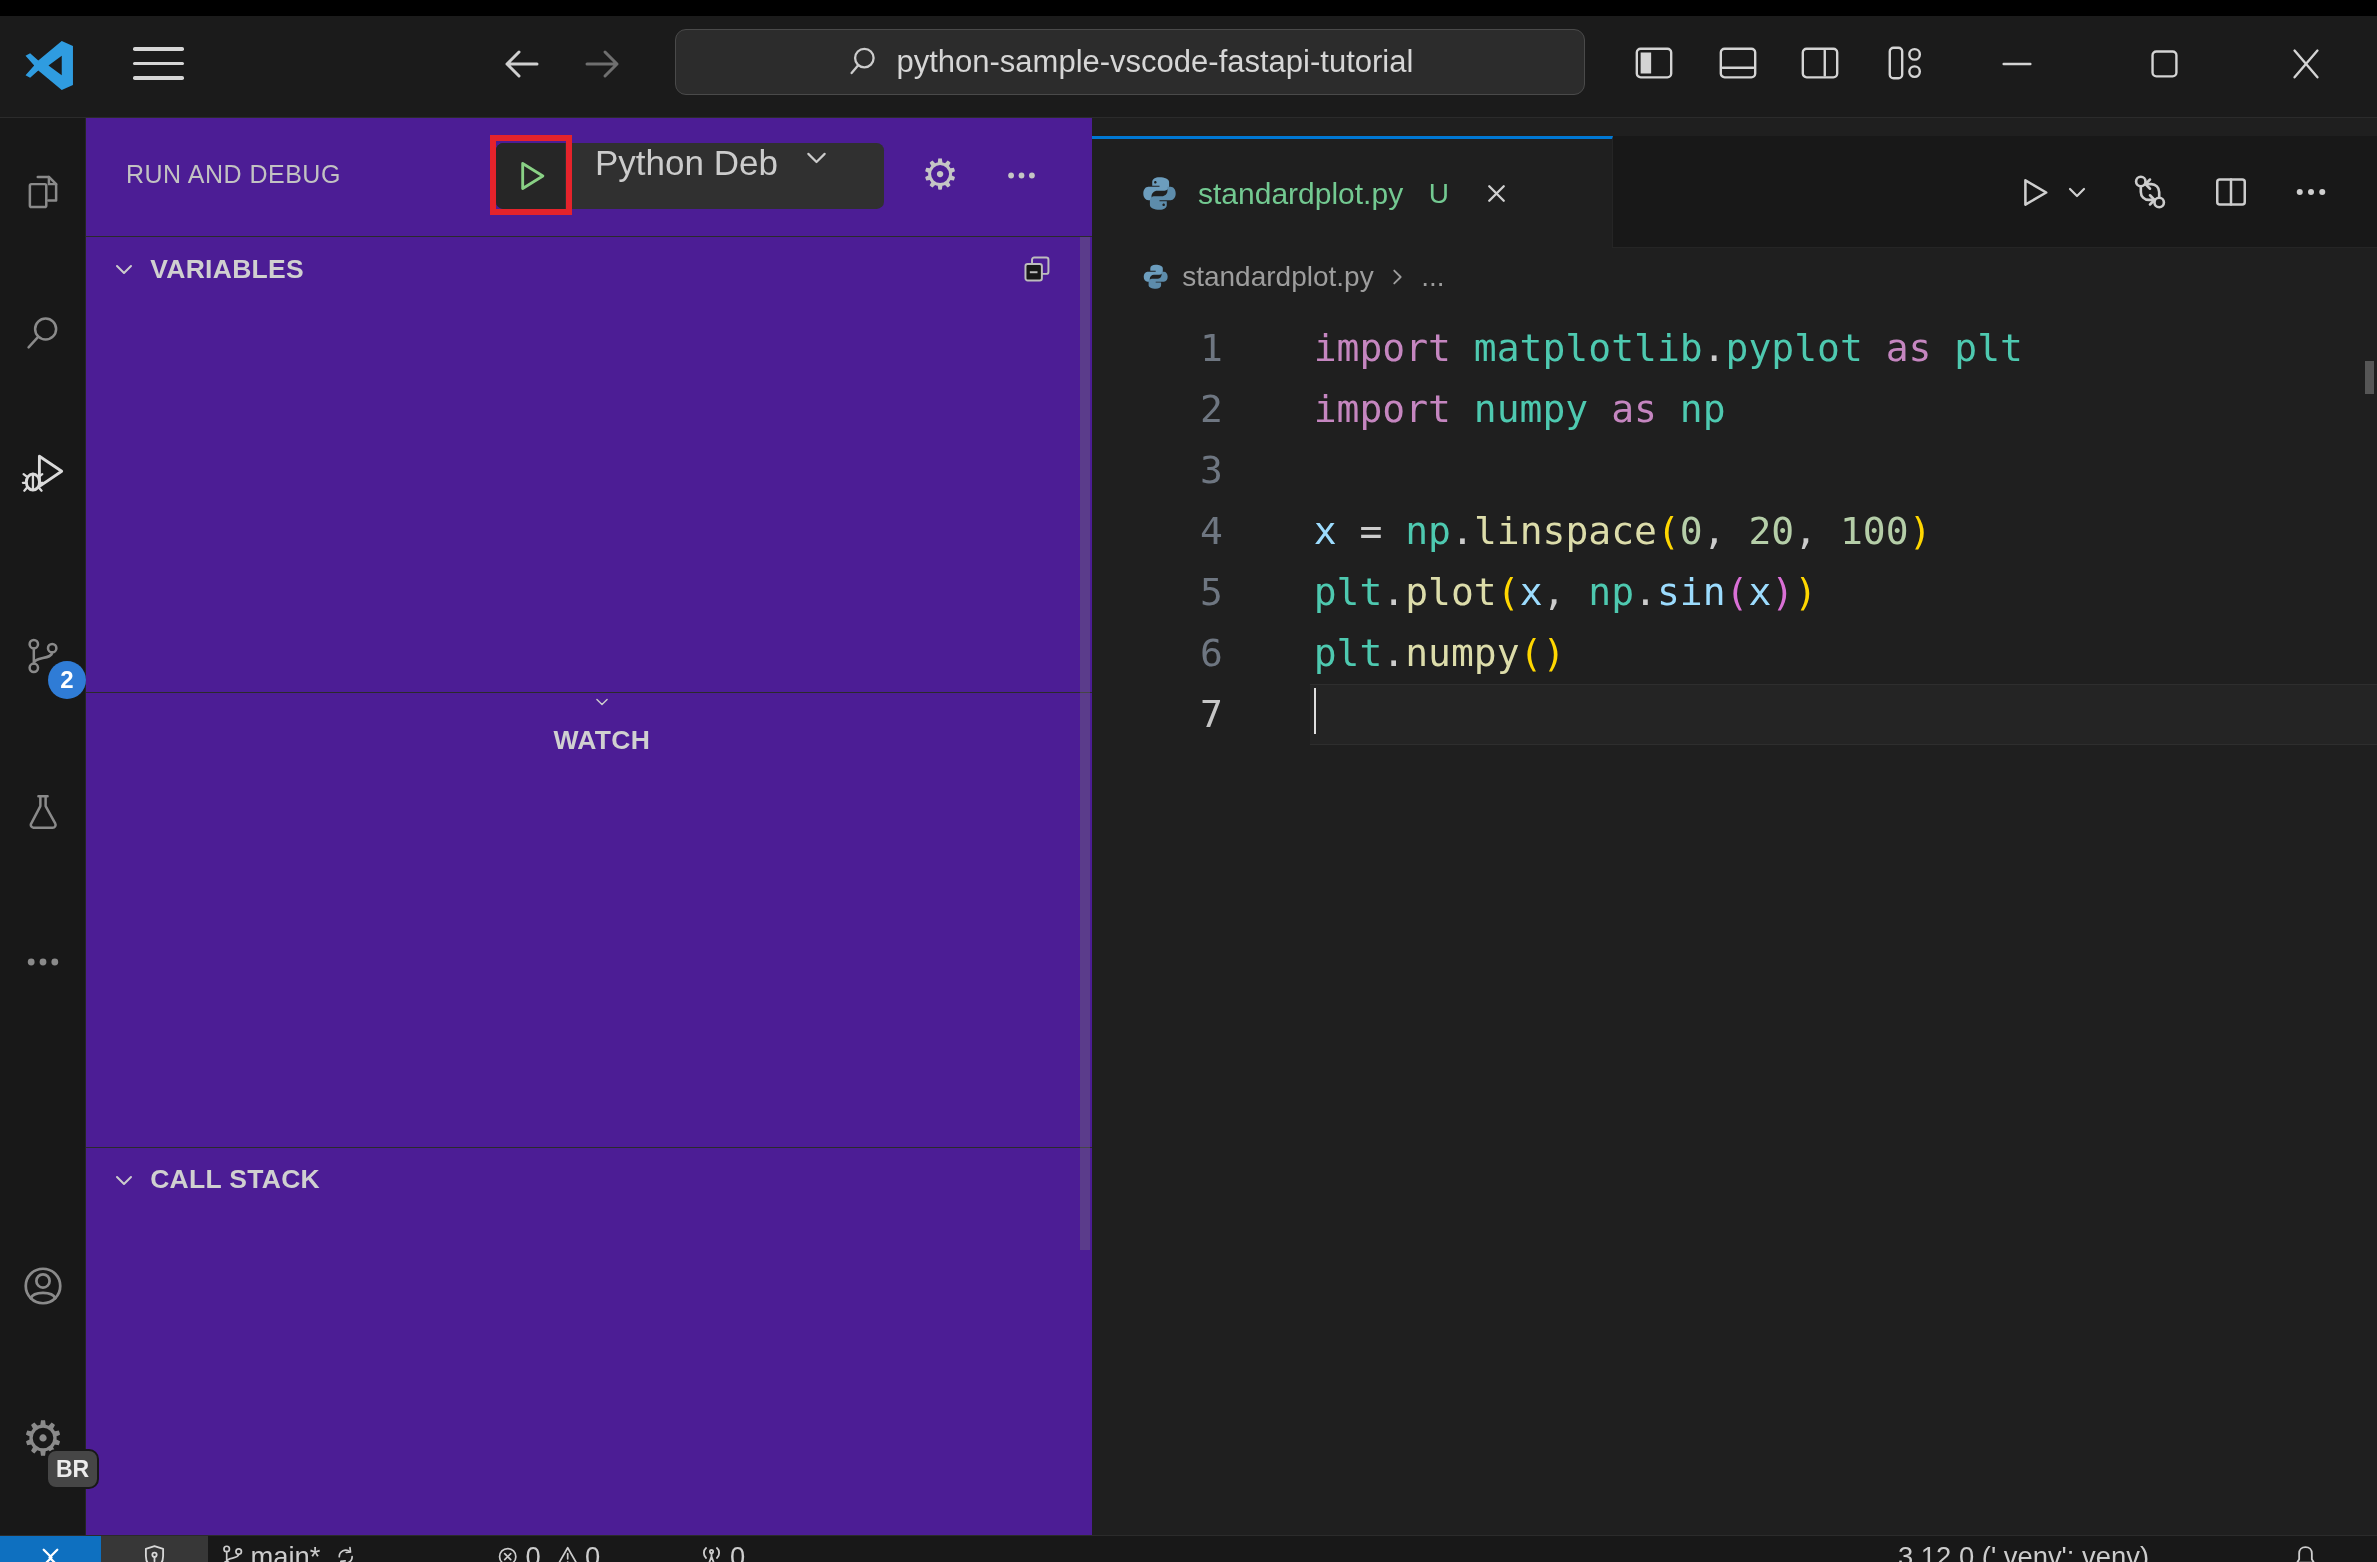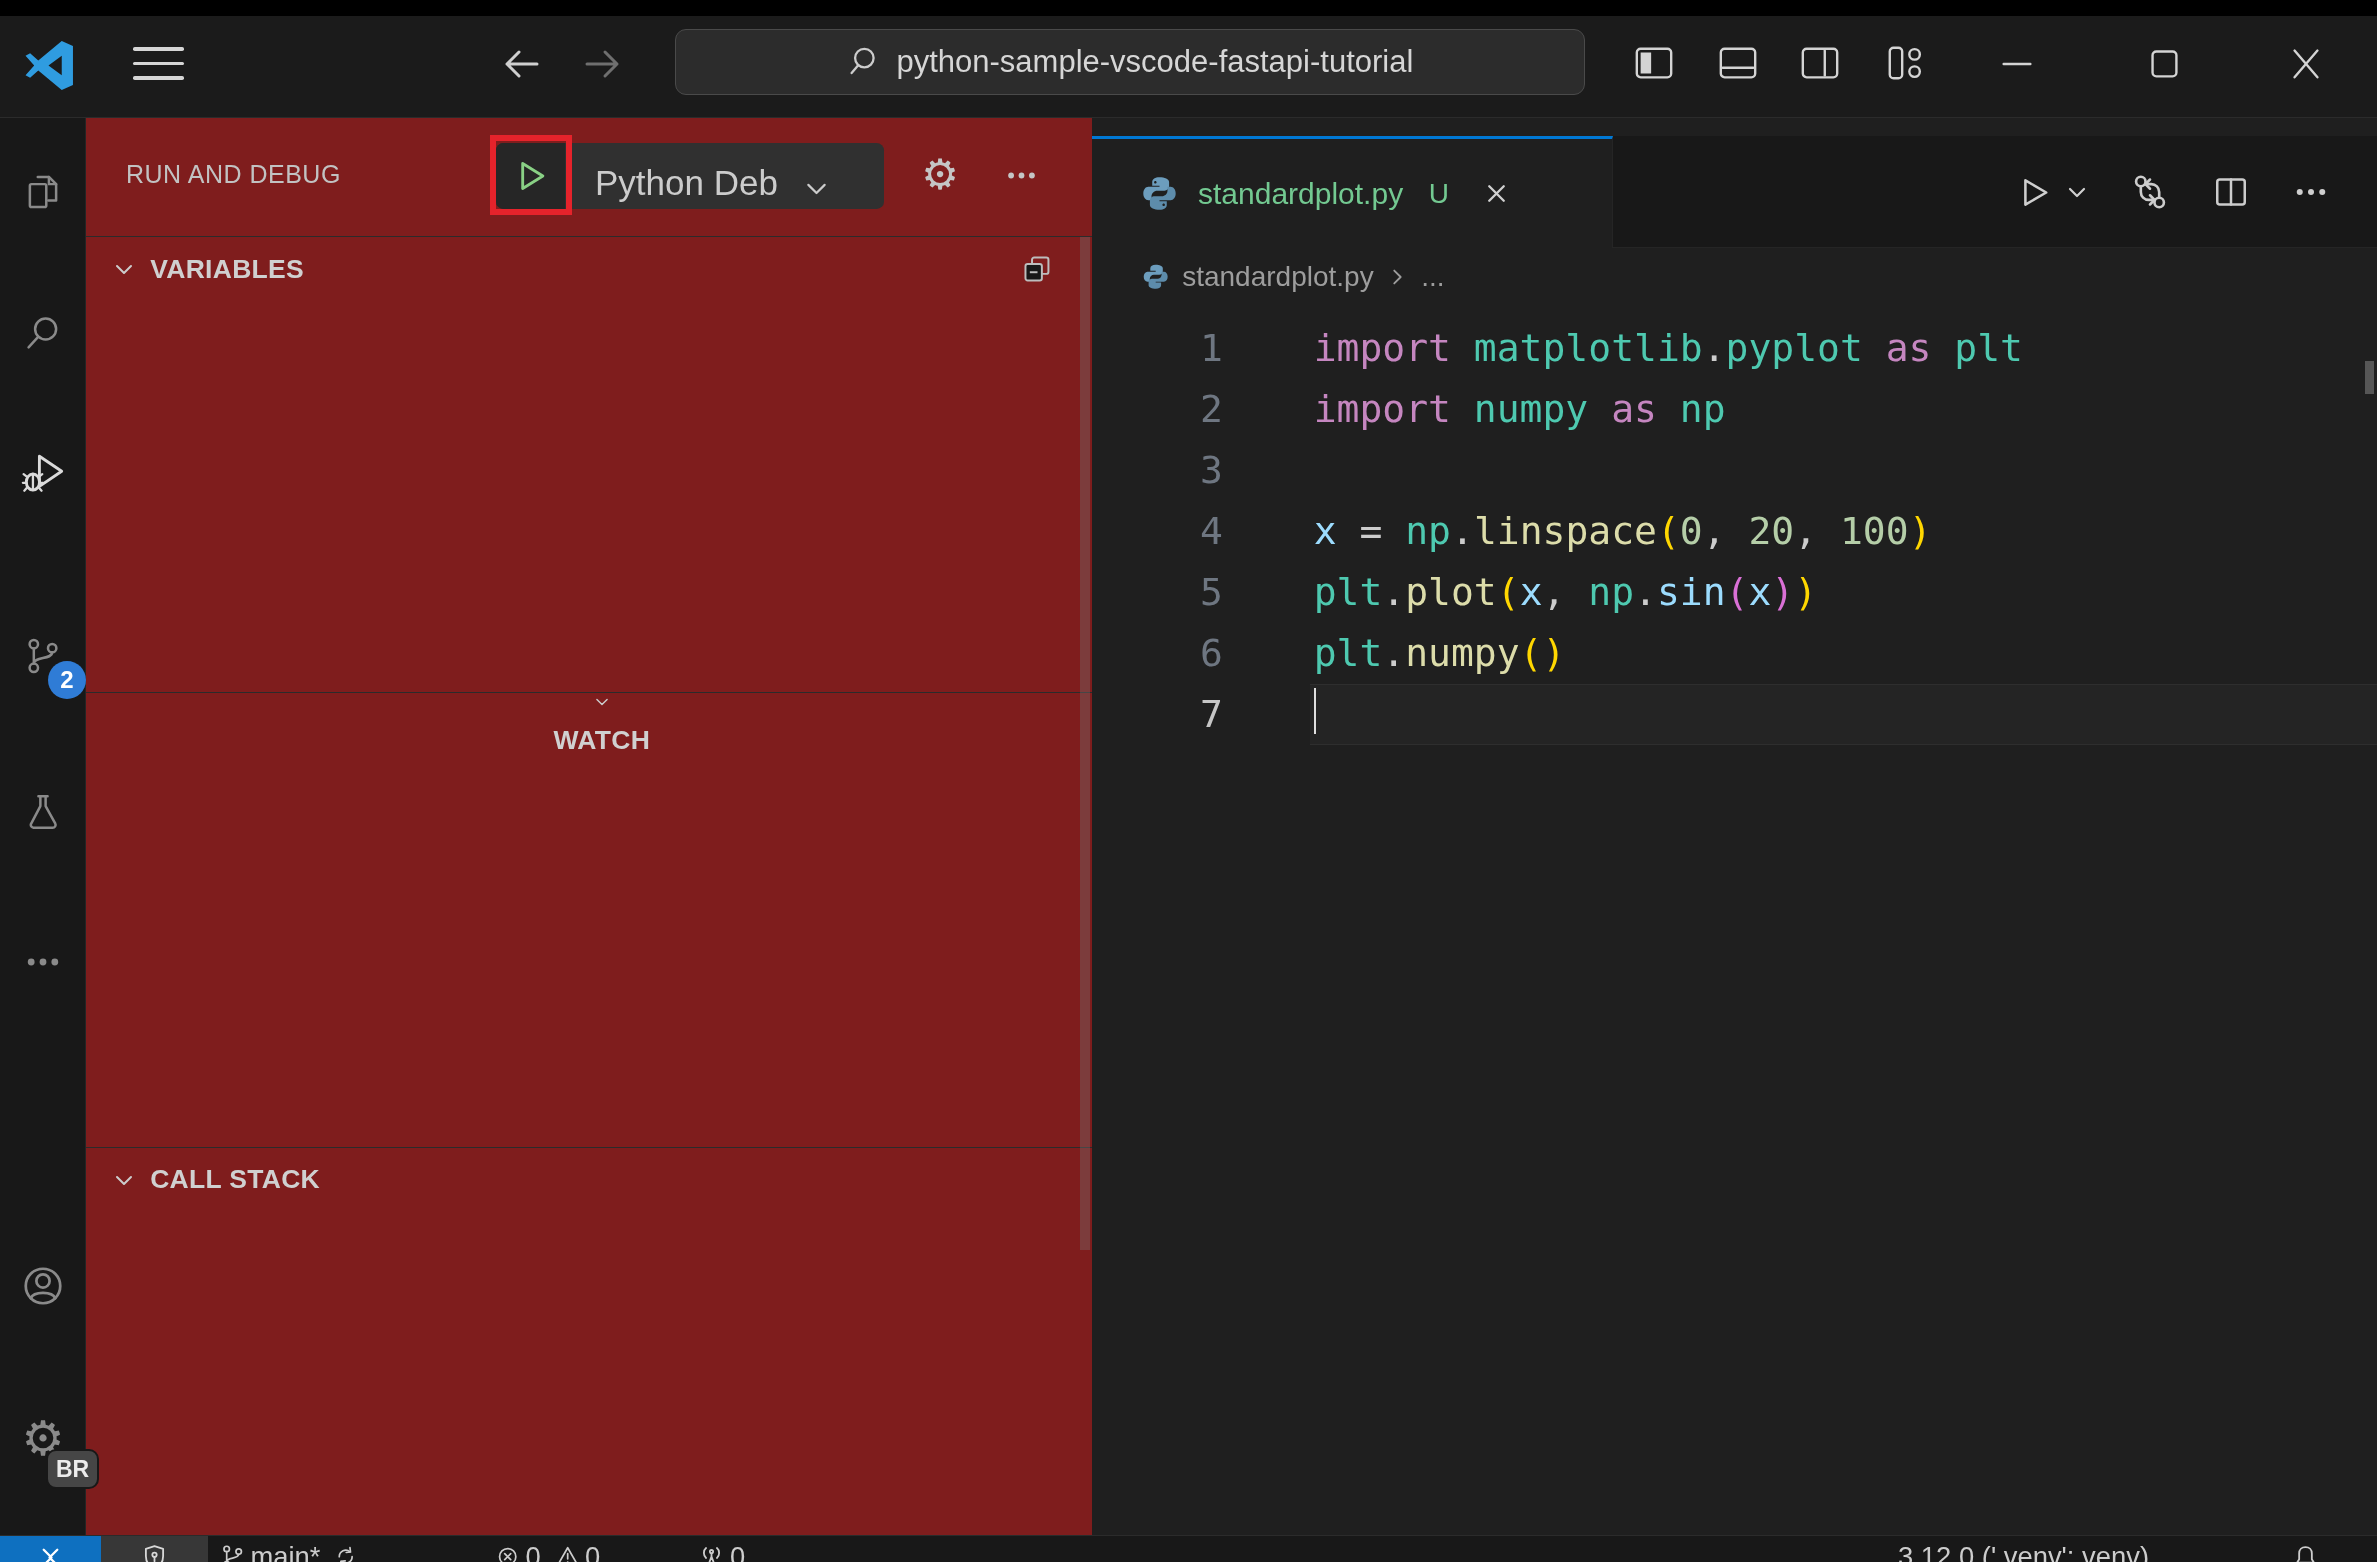--- a/index.html
+++ b/index.html
@@ -29,28 +29,28 @@
   .ab-item{position:absolute;left:0;width:86px;height:86px;display:flex;align-items:center;justify-content:center;cursor:pointer;}
   .scm-badge{position:absolute;left:48px;top:543px;width:38px;height:38px;border-radius:50%;
              background:#2f7cd6;color:#fff;font-size:24px;font-weight:bold;display:flex;
              align-items:center;justify-content:center;z-index:3;}
   .gear-glyph{font-size:48px;color:#8a8a8a;line-height:1;}
   .br-badge{position:absolute;left:46px;top:1331px;width:53px;height:40px;background:#464646;
             border:2.7px solid #181818;border-radius:10px;color:#ececec;font-size:23px;font-weight:bold;
             display:flex;align-items:center;justify-content:center;z-index:3;}
 
   
-  .sidebar{position:absolute;left:86px;top:102px;width:1006px;height:1417px;background:#7f1d1d;}
+  .sidebar{position:absolute;left:86px;top:102px;width:1006px;height:1417px;background:#4c1d95;}
   .sb-toolbar{position:absolute;left:0;top:0;width:1006px;height:119px;border-bottom:0.9px solid #2b2b2b;}
   .sb-title{position:absolute;left:40px;top:42px;font-size:25px;color:#c2c2c2;letter-spacing:0.5px;}
   .dd-block{position:absolute;left:410px;top:25px;width:388px;height:66px;background:#303030;border-radius:7.3px;}
   .play-btn{position:absolute;left:410px;top:25px;width:69px;height:66px;background:#262626;
             border-radius:7.3px 0 0 7.3px;display:flex;align-items:center;justify-content:center;cursor:pointer;}
   .red-box{position:absolute;left:404px;top:16.5px;width:82px;height:80px;border:6.4px solid #e5232b;z-index:5;pointer-events:none;}
-  .dd{position:absolute;left:485px;top:25px;width:313px;height:60px;display:flex;align-items:flex-end;
+  .dd{position:absolute;left:485px;top:25px;width:313px;height:60px;display:flex;align-items:flex-start;
       padding-left:24px;gap:24px;cursor:pointer;font-size:35px;color:#cccccc;}
   .sb-gear{position:absolute;left:824px;top:27.4px;width:60px;height:60px;display:flex;align-items:center;
            justify-content:center;cursor:pointer;font-size:42px;color:#c5c5c5;line-height:1;}
   .sb-dots{position:absolute;left:905px;top:27.4px;width:60px;height:60px;display:flex;align-items:center;
            justify-content:center;cursor:pointer;}
   .section-hdr{position:absolute;left:0;width:1006px;height:64px;display:flex;align-items:center;
                gap:14.6px;padding-left:25.6px;cursor:pointer;border-top:0.9px solid #2b2b2b;}
   .section-hdr.first{border-top:none;}
   .section-hdr span{font-size:26.5px;font-weight:bold;color:#d0d0d0;letter-spacing:0.3px;}
   .collapse-btn{position:absolute;left:934px;top:14.6px;cursor:pointer;}

